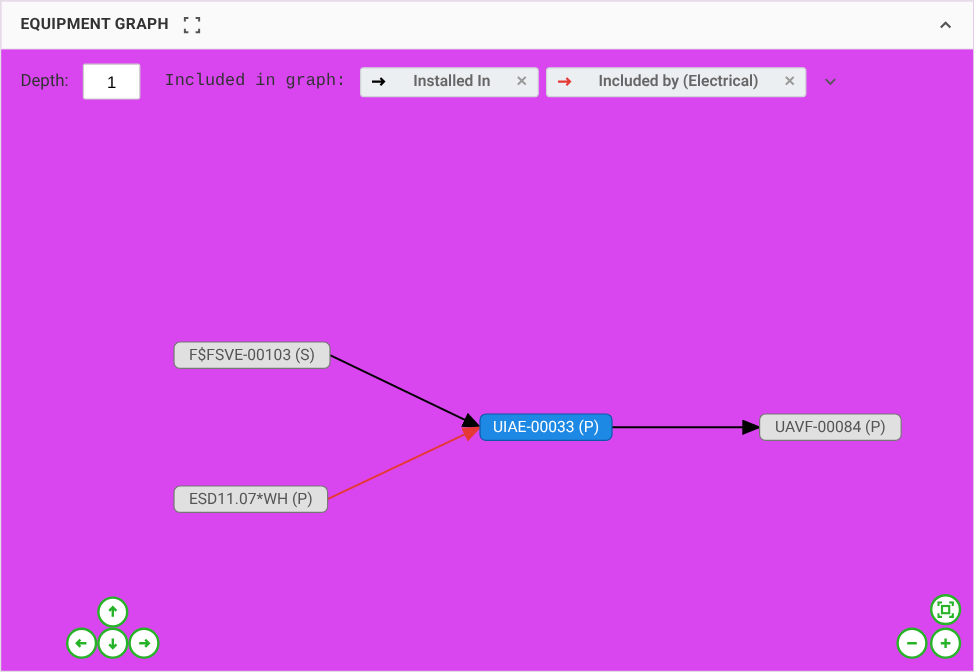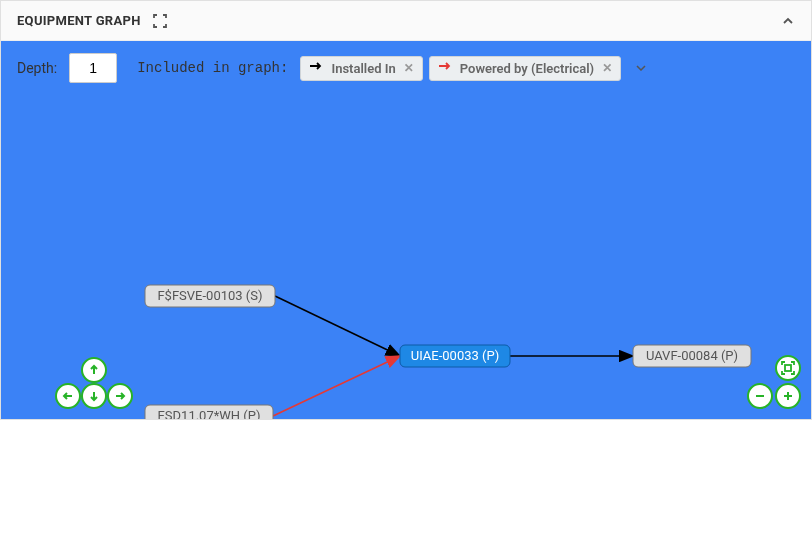--- a/index.html
+++ b/index.html
@@ -1,28 +1,28 @@
 <!DOCTYPE html>
 <html><head>
   <meta charset="utf-8">
   <style>
     * { box-sizing: border-box; margin: 0; padding: 0; }
     body { font-family: -apple-system, "Segoe UI", Roboto, Arial, sans-serif; background: #fff; }
-    .panel { width: 812px; height: 420px; background: #3b82f6; border: 1px solid #e0e0e0; box-shadow: 0 1px 3px rgba(0,0,0,0.08); display: flex; flex-direction: column; }
+    .panel { width: 812px; height: 560px; background: #d946ef; border: 1px solid #e0e0e0; box-shadow: 0 1px 3px rgba(0,0,0,0.08); display: flex; flex-direction: column; }
     .panel-header { display: flex; align-items: center; padding: 12px 16px; border-bottom: 1px solid #eee; background: #fafafa; }
     .panel-title { font-size: 13px; font-weight: 700; color: #333; letter-spacing: 0.3px; }
     .fullscreen-icon { margin-left: 12px; cursor: pointer; display: inline-flex; }
     .spacer { flex: 1; }
     .collapse-icon { cursor: pointer; display: inline-flex; }
     .toolbar { display: flex; align-items: center; gap: 8px; padding: 12px 16px; font-size: 14px; color: #333; }
     .depth-label { margin-right: 4px; text-align: center; }
     .depth-input { width: 48px; height: 30px; border: 1px solid #ccc; border-radius: 2px; text-align: center; font-size: 14px; }
     .included-label { margin-left: 12px; margin-right: 4px; font-family: Liberation Mono, monospace; }
     .tag-group { display: flex; gap: 6px; align-items: center; }
-    .tag { display: inline-flex; align-items: flex-start; gap: 8px; background: #eceff1; border: 1px solid #cfd4d8; border-radius: 3px; padding: 4px 8px; font-size: 13px; font-weight: 600; color: #666; cursor: pointer; }
+    .tag { display: inline-flex; align-items: center; gap: 21px; background: #eceff1; border: 1px solid #cfd4d8; border-radius: 3px; padding: 4px 8px; font-size: 13px; font-weight: 600; color: #666; cursor: pointer; }
     .tag-arrow { display: inline-flex; }
     .tag-x { color: #999; font-size: 12px; cursor: pointer; }
     .dropdown-btn { width: 28px; height: 26px; border: 1px solid transparent; border-radius: 3px; display: inline-flex; align-items: center; justify-content: center; cursor: pointer; }
     .graph-canvas { flex: 1; position: relative; margin-left: 44px; }
     .graph-svg { width: 100%; height: 100%; }
     .footer-controls { position: absolute; bottom: 10px; left: 10px; right: 10px; display: flex; justify-content: space-between; align-items: flex-end; pointer-events: none; }
     .pan-controls { display: grid; grid-template-columns: repeat(3, 26px); pointer-events: auto; }
     .pan-controls .cell { width: 26px; height: 26px; display: flex; align-items: center; justify-content: center; }
     .zoom-controls { display: flex; flex-direction: column; gap: 2px; align-items: flex-end; pointer-events: auto; }
     .zoom-row { display: flex; gap: 2px; }
@@ -61,21 +61,21 @@
         </span>
         <span>Installed In</span>
         <span class="tag-x">✕</span>
       </span>
       <span class="tag">
         <span class="tag-arrow">
           <svg width="14" height="10" viewBox="0 0 14 10">
               <path d="M1 5 H11 M8 2 L11 5 L8 8" stroke="#e53935" stroke-width="1.8" fill="none"></path>
             </svg>
         </span>
-        <span>Powered by (Electrical)</span>
+        <span>Included by (Electrical)</span>
         <span class="tag-x">✕</span>
       </span>
       <span class="dropdown-btn">
         <svg width="10" height="6" viewBox="0 0 10 6">
             <path d="M1 1 L5 5 L9 1" stroke="#555" stroke-width="1.5" fill="none"></path>
           </svg>
       </span>
     </div>
   </div>
 

